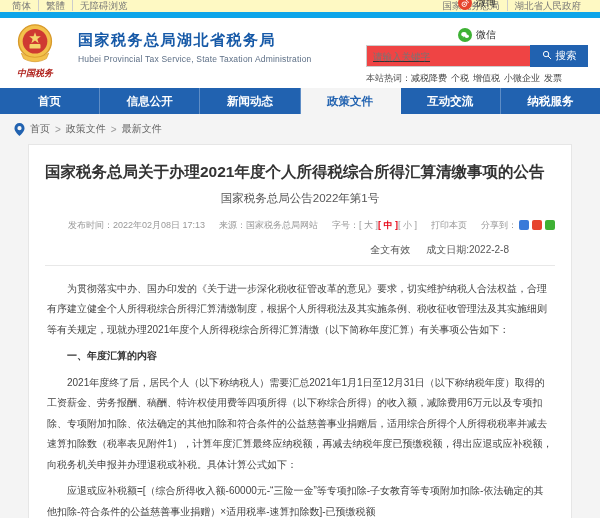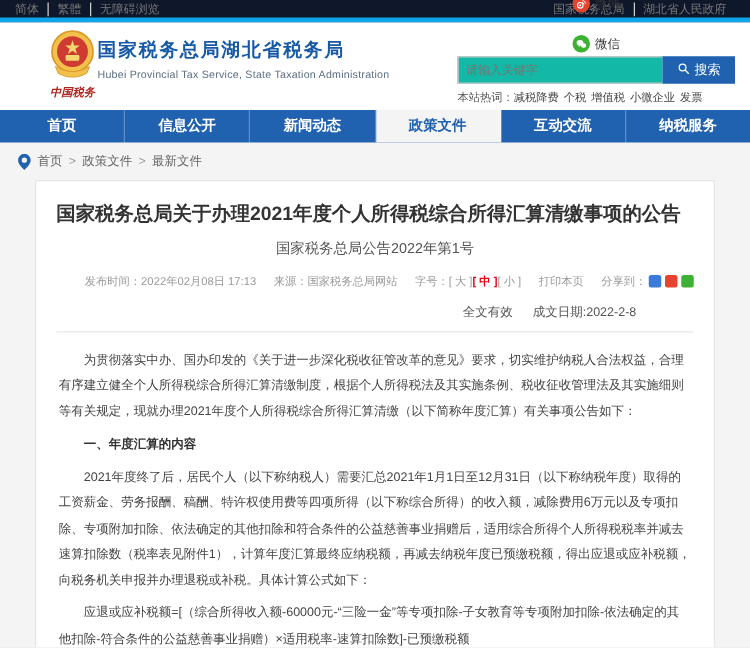--- a/index.html
+++ b/index.html
@@ -4,43 +4,43 @@
 <style>
   * { margin:0; padding:0; box-sizing:border-box; }
   body { background:#ddd; }
   .page {
     width:600px; height:518px; margin:0 auto; background:#f4f4f4;
     font-family:"Liberation Sans","DejaVu Sans",sans-serif; overflow:hidden; position:relative;
   }
   
   .topbar {
     display:flex; justify-content:space-between; align-items:center;
-    background:#0f172a; border-bottom:4px solid #0ea5e9;
+    background:#fef9c3; border-bottom:6px solid #0ea5e9;
     height:18px; padding:0 12px; font-size:9.5px; color:#777;
   }
   .topbar a { color:#777; text-decoration:none; cursor:pointer; padding:0 7px; border-right:1px solid #ccc; }
   .topbar .grp a:last-child { border-right:none; }
   .topbar .grp a:first-child { padding-left:0; }
   
   .header { height:70px; background:#fff; position:relative; }
-  .logo { position:absolute; left:30px; top:5px; width:56px; text-align:center; }
+  .logo { position:absolute; left:7px; top:5px; width:56px; text-align:center; }
   .logo-caption { font-size:9px; font-weight:bold; font-style:italic; color:#b1241f; margin-top:-2px; }
   .brand { position:absolute; left:78px; top:13px; }
   .brand-title { font-size:15px; font-weight:bold; color:#1659a7; letter-spacing:1.5px; }
   .brand-sub { font-size:8.5px; color:#5d6f86; margin-top:4px; letter-spacing:0.2px; }
   .header-right { position:absolute; right:12px; top:4px; width:222px; }
   .social-row { display:flex; justify-content:flex-end; gap:18px; align-items:center; height:20px; font-size:10px; color:#333;flex-direction:column; }
   .social-item { display:flex; align-items:center; gap:4px; cursor:pointer; }
   .s-ic { width:14px; height:14px; border-radius:50%; display:inline-flex; align-items:center; justify-content:center; }
   .s-ic svg { width:10px; height:10px; }
   .ic-douyin { background:#3a7ad9; }
   .ic-weibo  { background:#e6442e; }
   .ic-wechat { background:#3eb134; }
   .search-row { margin-top:3px; display:flex; height:22px; }
-  .search-input { flex:1; border:1px solid #ccc; border-right:none; font-size:9.5px; padding:0 6px; color:#333; outline:none; background:#14b8a6; }
+  .search-input { flex:1; border:1px solid #ccc; border-right:none; font-size:9.5px; padding:0 6px; color:#333; outline:none; background:#ef4444;text-decoration:underline; }
   .search-btn {
     width:58px; background:#2162b0; color:#fff; font-size:10.5px; border:none; cursor:pointer;
     display:flex; align-items:center; justify-content:center; gap:4px;
   }
   .search-btn svg { width:10px; height:10px; }
   .hotwords { margin-top:5px; font-size:9px; color:#555; white-space:nowrap; }
   .hotwords .hw { margin-right:4px; cursor:pointer; color:#444; }
   
   .nav { display:flex; background:#2162b0; height:26px; }
   .nav-item {

